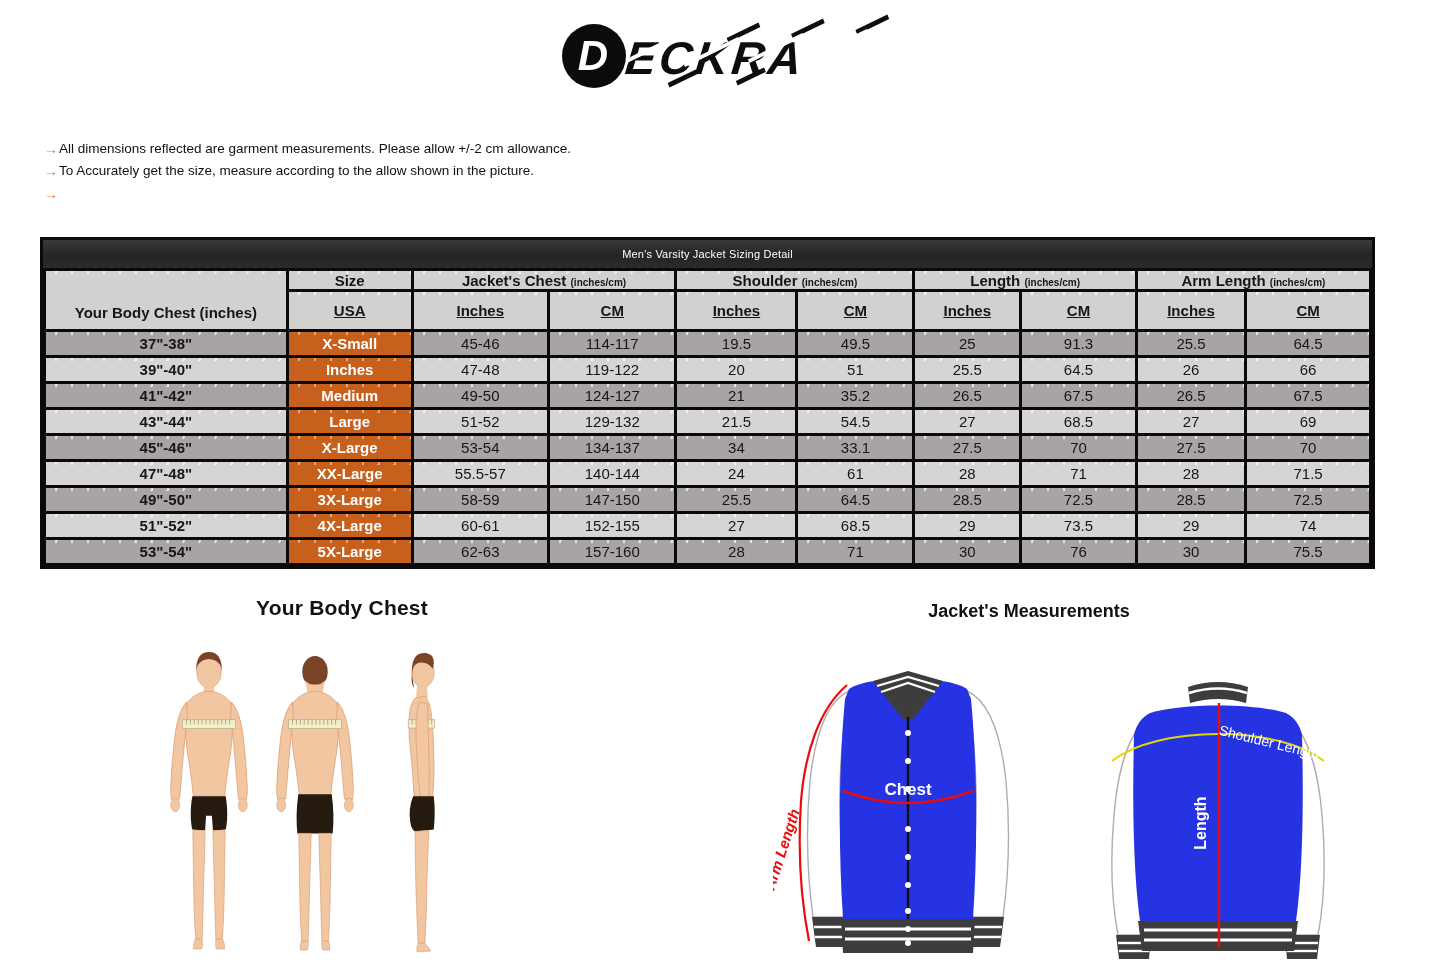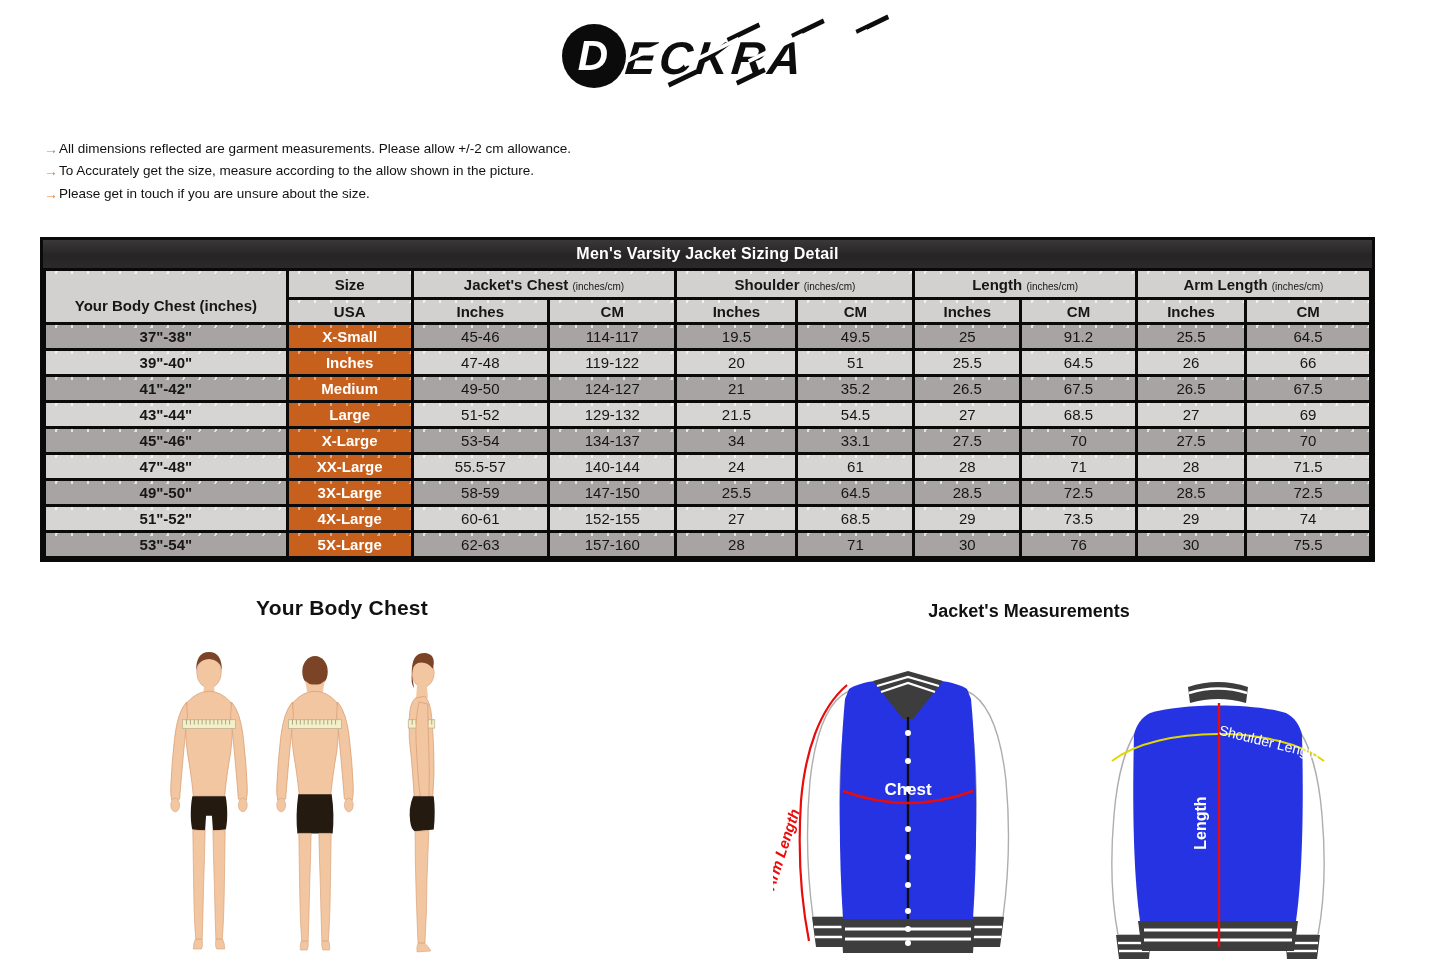--- a/index.html
+++ b/index.html
@@ -42,34 +42,34 @@
   .note-arrow { color:#E87E2E; font-size:14px; margin-right:1px; }
 
   
   .table-wrap {
     position:absolute; left:40px; top:237px; width:1335px;
     border:3px solid #0a0a0a; background:#0a0a0a;
   }
   .table-title {
     height:28px; line-height:28px; text-align:center;
     background:linear-gradient(180deg,#3a3838 0%, #262424 55%, #2b2929 100%);
-    color:#fff; font-weight:bold; font-size:16px; letter-spacing:.2px;
+    color:#fff; font-weight:normal; font-size:11px; letter-spacing:.2px;
   }
   table.sizing { width:100%; border-collapse:separate; border-spacing:3px; table-layout:fixed; }
   th, td {
     padding:0; text-align:center; vertical-align:middle; color:#161616;
     background-color:#d3d0d0;
     background-image:repeating-linear-gradient(110deg, rgba(255,255,255,0) 0 9px, rgba(255,255,255,.7) 9px 11px, rgba(255,255,255,0) 11px 15px);
     background-size:100% 3px; background-repeat:no-repeat; background-position:0 0;
   }
   thead th { font-size:15px; font-weight:bold; }
-  thead tr.group-row th { height:26px; }
-  thead tr.sub-row th { height:22px; }
+  thead tr.group-row th { height:18px; }
+  thead tr.sub-row th { height:37px;text-decoration:underline; }
   th.body-chest-h { vertical-align:bottom; padding-bottom:8px; }
-  .unit { font-size:10px; font-weight:normal; }
+  .unit { font-size:10px; font-weight:bold; }
   tbody tr { height:23px; }
   tbody th { font-size:15px; font-weight:bold; }
   tbody td { font-size:15px; font-weight:normal; }
   tbody tr:nth-child(odd)  th, tbody tr:nth-child(odd)  td { background-color:#a8a4a4; }
   tbody tr:nth-child(even) th, tbody tr:nth-child(even) td { background-color:#d7d4d4; }
   tbody td.size-cell, tbody tr:nth-child(odd) td.size-cell, tbody tr:nth-child(even) td.size-cell {
     background-color:#C7601D; color:#fff; font-weight:bold;
     background-image:repeating-linear-gradient(110deg, rgba(255,255,255,0) 0 9px, rgba(255,255,255,.45) 9px 11px, rgba(255,255,255,0) 11px 15px);
     background-size:100% 3px; background-repeat:no-repeat;
   }
@@ -112,21 +112,20 @@
   <li>
     <span class="note-arrow">→</span>
     <span>All dimensions reflected are garment measurements. Please allow +/-2 cm allowance.</span>
   </li>
   <li>
     <span class="note-arrow">→</span>
     <span>To Accurately get the size, measure according to the allow shown in the picture.</span>
   </li>
   <li>
     <span class="note-arrow">→</span>
-    <span>Please get in touch if you are unsure about the size.</span>
   </li>
 </ul>
 
 <div class="table-wrap">
   <div class="table-title">Men's Varsity Jacket Sizing Detail</div>
   <table class="sizing">
     <colgroup>
       <col style="width:18.5%">
         <col style="width:9.4%">
       <col style="width:10.3%">
@@ -173,21 +172,21 @@
     </thead>
     <tbody>
         <tr>
     <th>37"-38"</th>
     <td class="size-cell">X-Small</td>
     <td>45-46</td>
     <td>114-117</td>
     <td>19.5</td>
     <td>49.5</td>
     <td>25</td>
-    <td>91.2</td>
+    <td>91.3</td>
     <td>25.5</td>
     <td>64.5</td>
   </tr>
         <tr>
     <th>39"-40"</th>
     <td class="size-cell">Inches</td>
     <td>47-48</td>
     <td>119-122</td>
     <td>20</td>
     <td>51</td>

